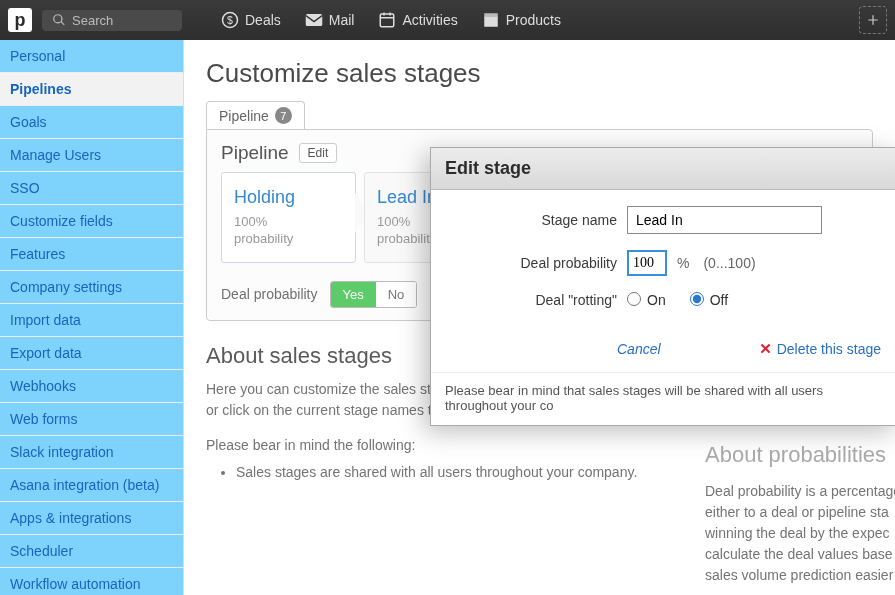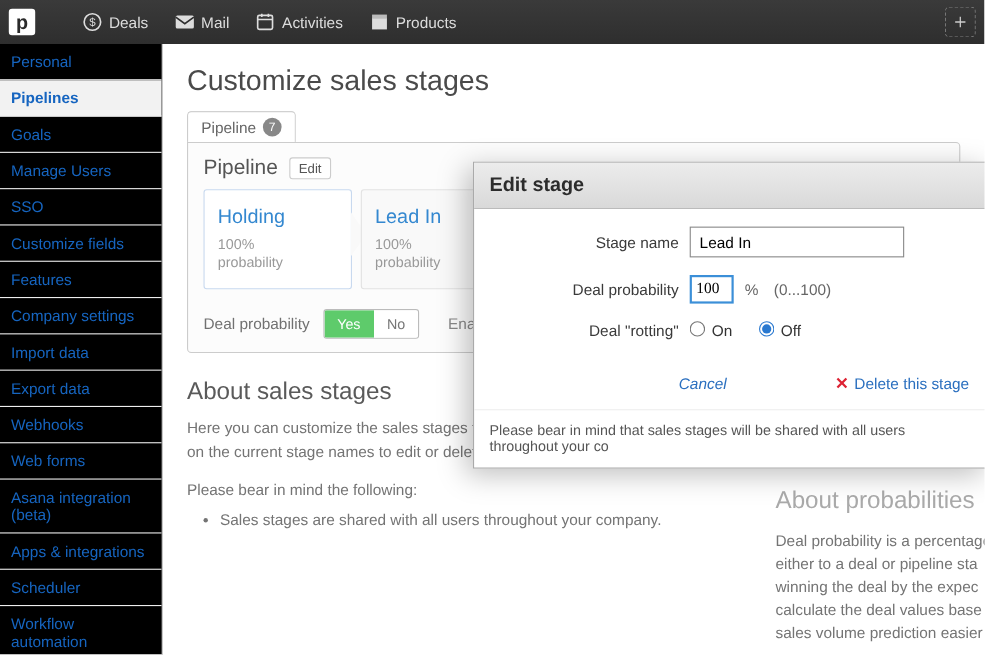--- a/index.html
+++ b/index.html
@@ -56,23 +56,23 @@
     width: 28px; height: 28px;
     border: 1px dashed #777;
     border-radius: 4px;
     display: flex; align-items: center; justify-content: center;
     margin-left: auto;
     color:#ccc;
   }
   
   .main { display:flex; height: calc(595px - 40px); }
   .sidebar {
-    width: 148px;
+    width: 184px;
     border-right: 1px solid #ddd;
-    background: #000000;
+    background: #7dd3fc;
     overflow: hidden;
   }
   .sidebar-item {
     padding: 8px 10px;
     color: #1665c0;
     border-bottom: 1px solid #eee;
     font-size: 14px;
     cursor: pointer;
   }
   .sidebar-item.active {
@@ -208,20 +208,26 @@
     color:#555;
     font-size:13px;
     border-top:1px solid #eee;
   }
 </style>
 </head>
 <body>
 
 <div class="topbar">
   <div class="logo">p</div>
+  <div class="search-box">
+    <svg width="14" height="14" viewBox="0 0 24 24">
+        <path fill="#bbb" d="M10 2a8 8 0 105.3 14l5 5 1.4-1.4-5-5A8 8 0 0010 2zm0 2a6 6 0 110 12 6 6 0 010-12z"></path>
+      </svg>
+    <span>Search</span>
+  </div>
   <div style="width:18px"></div>
   <div class="nav-item">
     <svg width="18" height="18" viewBox="0 0 24 24">
         <circle cx="12" cy="12" r="10" fill="none" stroke="#ddd" stroke-width="2"></circle>
         <text x="12" y="17" text-anchor="middle" font-size="14" fill="#ddd">$</text>
       </svg>
     <span>Deals</span>
   </div>
   <div class="nav-item">
     <svg width="18" height="14" viewBox="0 0 24 18">
@@ -260,20 +266,21 @@
       <div class="sidebar-item">Goals</div>
       <div class="sidebar-item">Manage Users</div>
       <div class="sidebar-item">SSO</div>
       <div class="sidebar-item">Customize fields</div>
       <div class="sidebar-item">Features</div>
       <div class="sidebar-item">Company settings</div>
       <div class="sidebar-item">Import data</div>
       <div class="sidebar-item">Export data</div>
       <div class="sidebar-item">Webhooks</div>
       <div class="sidebar-item">Web forms</div>
+      <div class="sidebar-item">Slack integration</div>
       <div class="sidebar-item">Asana integration (beta)</div>
       <div class="sidebar-item">Apps &amp; integrations</div>
       <div class="sidebar-item">Scheduler</div>
       <div class="sidebar-item">Workflow automation</div>
     </div>
 
   <div class="content">
     <h1 class="page-title">Customize sales stages</h1>
 
     <div class="tabbar">

